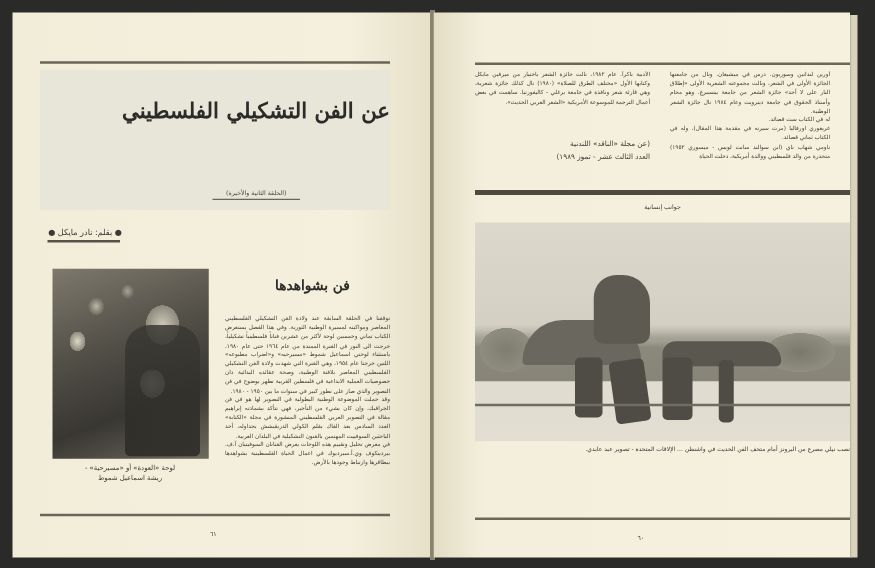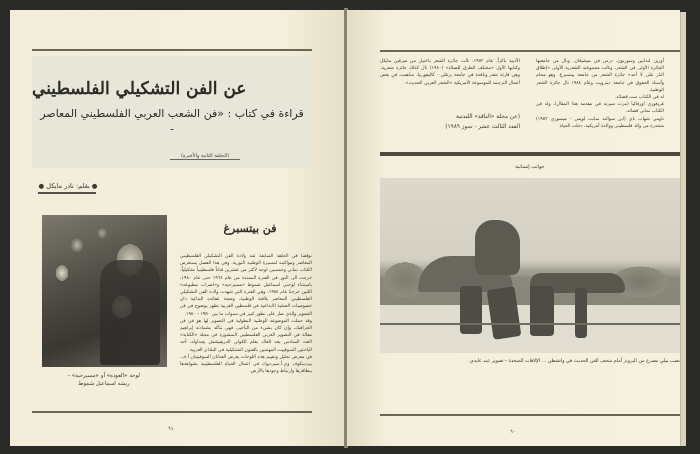--- a/index.html
+++ b/index.html
@@ -16,21 +16,21 @@
   .spine { position: absolute; left: 344px; top: 8px; width: 4px; height: 440px; background: #8a846f; }
 
   .rule { position: absolute; height: 2px; background: #6b6758; }
   .rule.thick { height: 4px; background: #4d4a40; }
 
   .title-box {
     position: absolute; left: 32px; top: 56px; width: 280px; height: 112px;
     background: #e8e6d8;
   }
   .title-main {
-    position: absolute; left: 32px; top: 78px; width: 280px; text-align: left;
+    position: absolute; left: 32px; top: 78px; width: 280px; text-align: right;
     font-family: "DejaVu Serif", serif; font-weight: bold; font-size: 17px; color: #2b2b28;
     direction: rtl;
   }
   .subtitle {
     position: absolute; left: 40px; top: 106px; width: 264px; text-align: center;
     font-family: "DejaVu Sans", sans-serif; font-size: 11px; line-height: 15px; color: #2f2e2a;
     direction: rtl;
   }
   .part-note {
     position: absolute; left: 170px; top: 152px; width: 70px; text-align: center;
@@ -112,34 +112,33 @@
 
 <div class="page page-left"></div>
 <div class="spine"></div>
 <div class="page page-right"></div>
 <div class="page-right-edge"></div>
 
 <div class="rule" style="left:32px;top:49px;width:280px;"></div>
 <div class="title-box"></div>
 <div class="title-main">عن الفن التشكيلي الفلسطيني</div>
 <div class="subtitle">
-  <div>قراءة في كتاب : «فن الشعب العربي الفلسطيني المعاصر -</div>
 </div>
 <div class="part-note">(الحلقة الثانية والأخيرة)</div>
 <div class="byline">● بقلم: نادر مايكل ●</div>
 <div class="byline-rule"></div>
 
 <div class="painting"></div>
 <div class="painting-robe"></div>
 <div class="painting-caption">
   <div>لوحة «العودة» أو «مسيرحية» -</div>
   <div>ريشة اسماعيل شموط</div>
 </div>
 
-<div class="section-heading">فن بيتسبرغ</div>
+<div class="section-heading">فن بشواهدها</div>
 <div class="body-text col-left-body">
   <p>توقفنا في الحلقة السابقة عند ولادة الفن التشكيلي الفلسطيني المعاصر ومواكبته لمسيرة الوطنية الثورية. وفي هذا الفصل يستعرض الكتاب تماني وخمسين لوحة لأكثر من عشرين فناناً فلسطينياً تشكيلياً، خرجت الى النور في الفترة الممتدة من عام ١٩٦٤ حتى عام ١٩٨٠، باستثناء لوحتي اسماعيل شموط «مسيرحيه» و«اضراب مطبوعه» اللتين خرجتا عام ١٩٥٤، وهي الفترة التي شهدت ولادة الفن التشكيلي الفلسطيني المعاصر بلافتة الوطنية، وصحة عقائده البدائية دان خصوصيات العملية الابداعية في فلسطين الفربية تظهر بوضوح في فن التصوير والذي صار على تطور كبير في سنوات ما بين ١٩٥٠ - ١٩٨٠.</p>
   <p>وقد حملت الموضوعة الوطنية البطولية في التصوير لها هو في فن الجرافيك، وإن كان بشيء من التأخير، فهي تتأكد بشمادته إبراهيم مقالة في التصوير العربي الفلسطيني المنشورة في مجلة «الكتابة» العدد السادس بعد الفاك بقلم الكولي الدريقيشش بجداوله، أحد الباحثين السوفييت المهتمين بالفنون التشكيلية في البلدان العربية.</p>
   <p>في معرض تحليل وتقييم هذه اللوحات يعرض الفنانان السوفيتيان آ.ف. بيرديتكوف وي.أ.سيرديوك في اعمال الحياة الفلسطينية بشواهدها ببطاقرها وارتباط وجودها بالأرض.</p>
 </div>
 
 <div class="rule" style="left:32px;top:411px;width:280px;height:1.5px;"></div>
 <div class="folio" style="left:168px;top:425px;">٦١</div>
 
 <div class="rule" style="left:380px;top:50px;width:300px;"></div>

